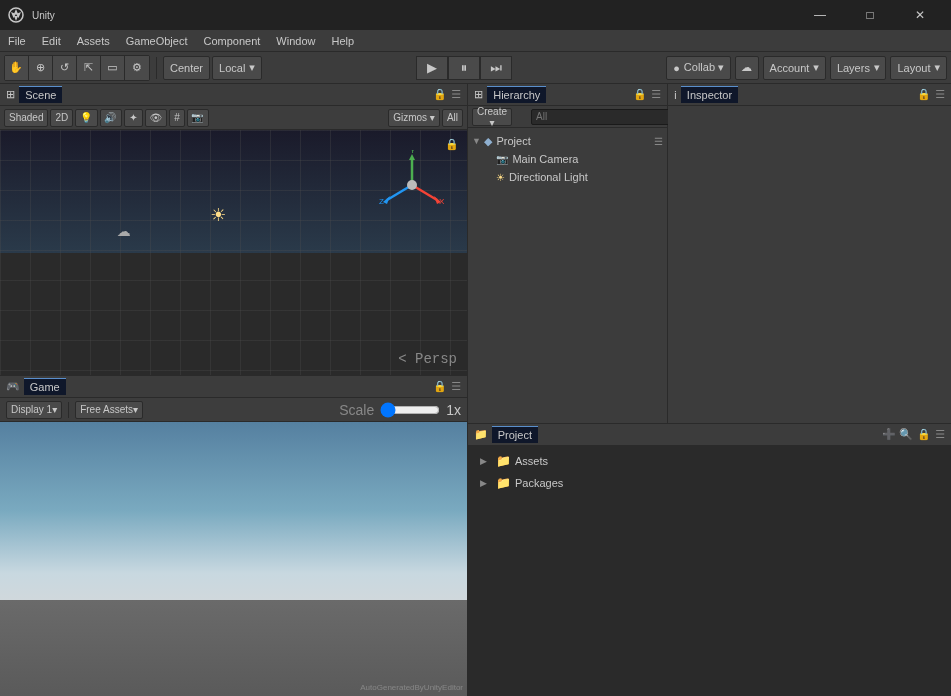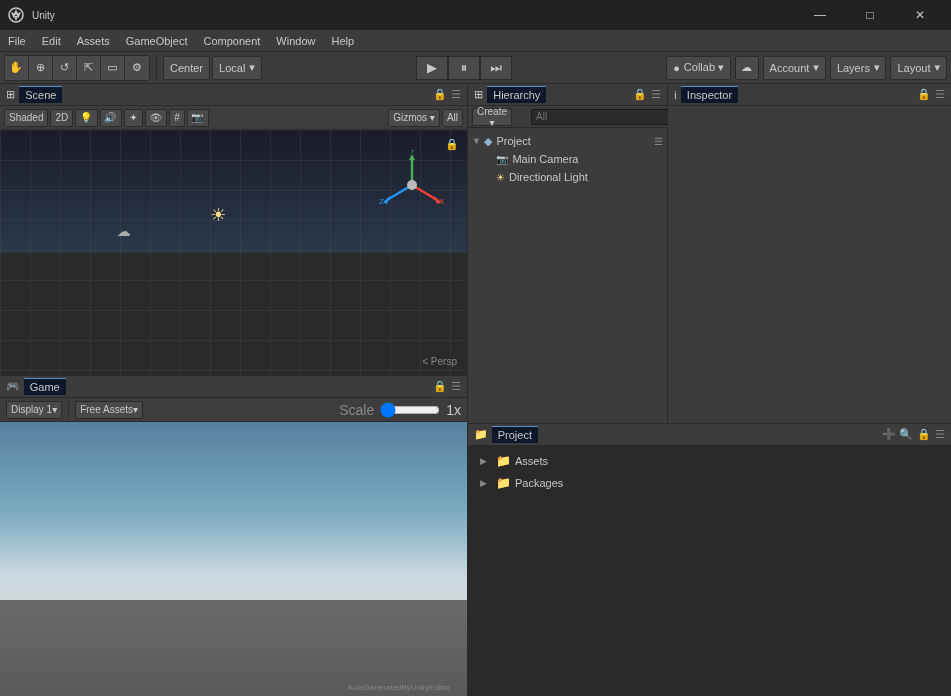--- a/index.html
+++ b/index.html
@@ -254,21 +254,22 @@
       height: 70px;
       display: flex;
       align-items: center;
       justify-content: center;
     }
     .persp-label {
       position: absolute;
       bottom: 8px;
       right: 10px;
       color: #888;
-      font-size: 10px;
+      font-size: 14px;
+      font-family: Liberation Mono, monospace;
     }
     .lock-icon {
       position: absolute;
       top: 8px;
       right: 8px;
       color: #888;
       font-size: 11px;
     }
 
     
@@ -304,21 +305,21 @@
       position: absolute;
       bottom: 0;
       left: 0;
       right: 0;
       height: 35%;
       background: linear-gradient(180deg, #6a6a6a 0%, #5a5a5a 100%);
     }
     .watermark {
       position: absolute;
       bottom: 4px;
-      right: 17px;
+      right: 4px;
       color: rgba(200,200,200,0.4);
       font-size: 9px;
     }
 
     
     .right-panel {
       flex: 1;
       display: flex;
       flex-direction: column;
     }

